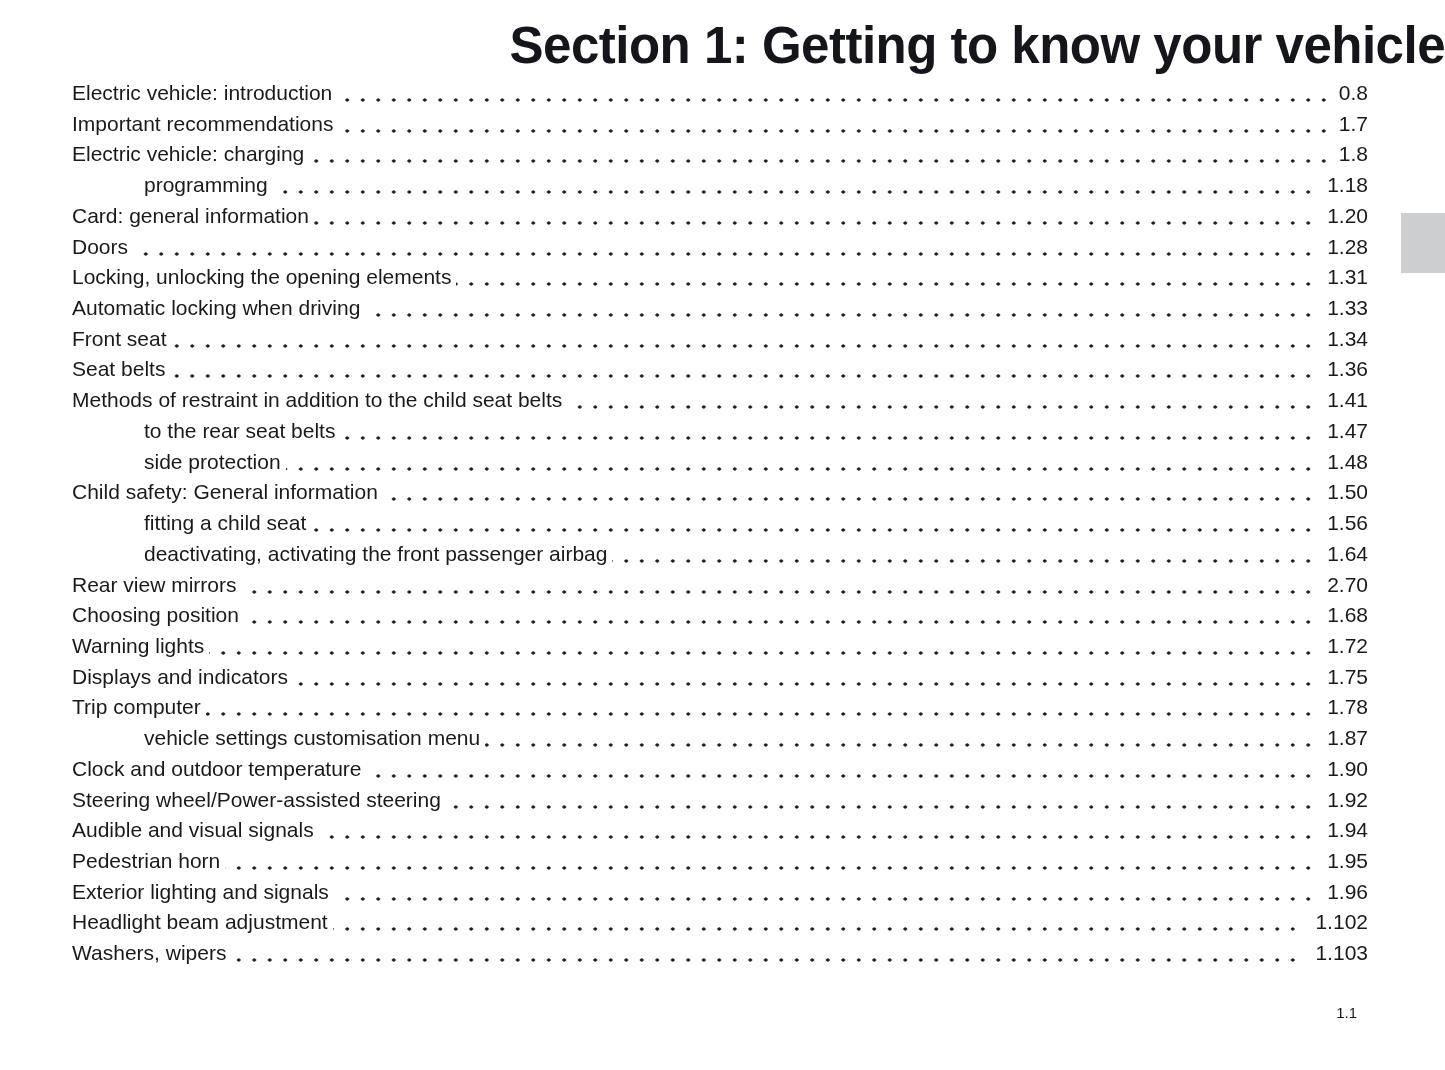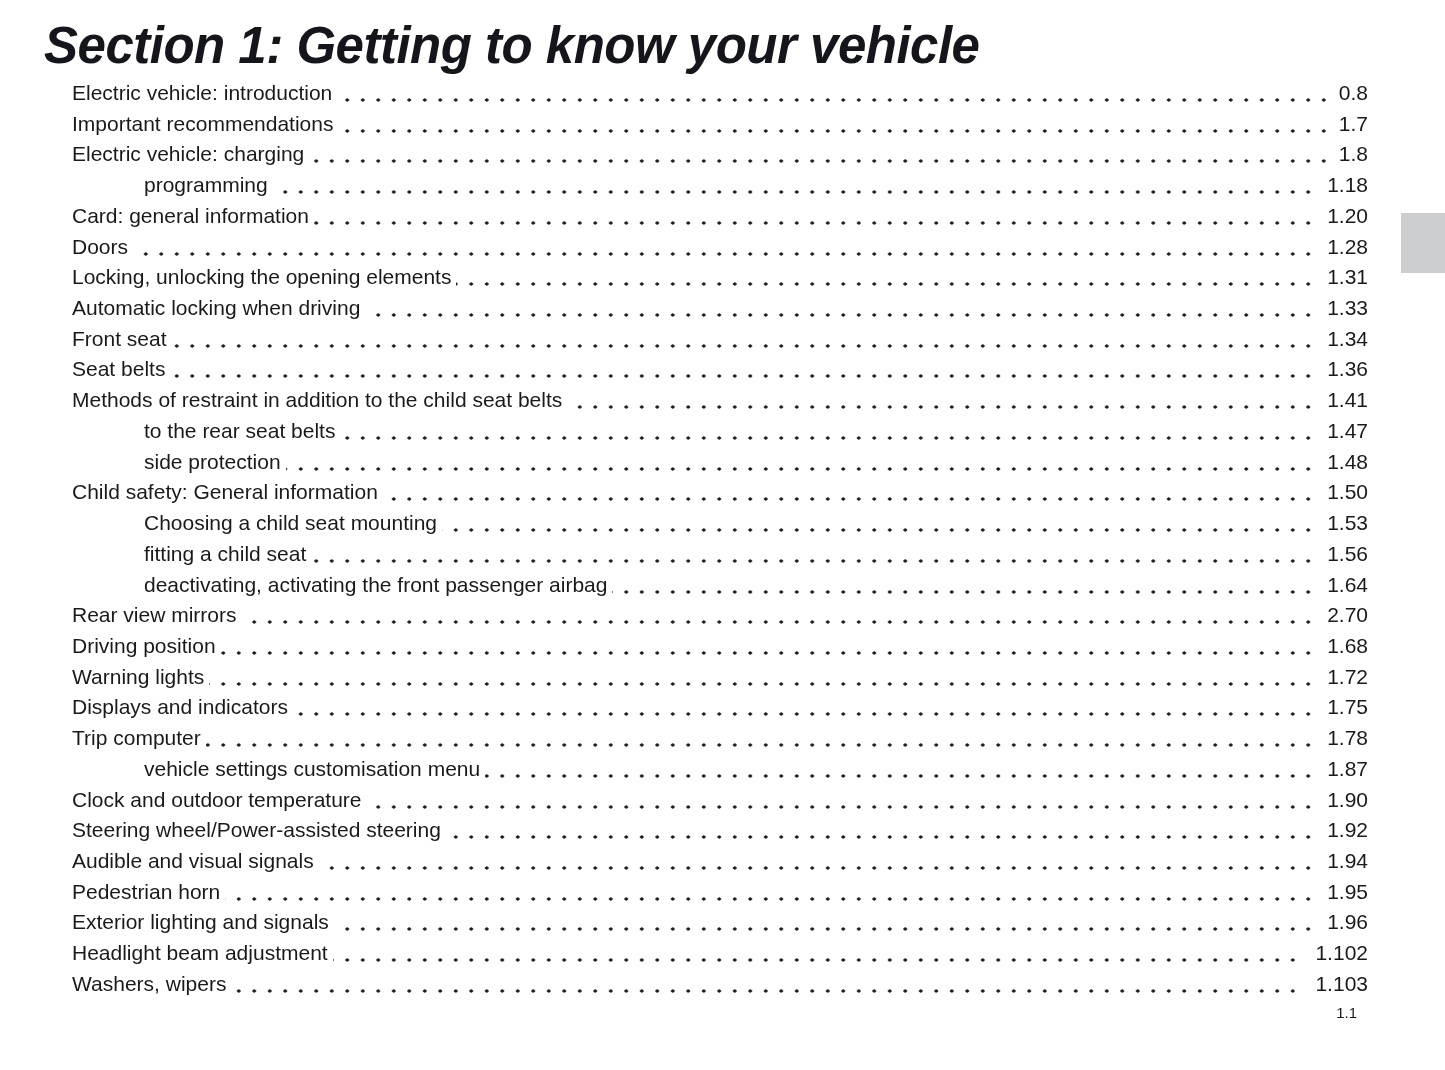--- a/index.html
+++ b/index.html
@@ -18,29 +18,27 @@
     background: var(--bg, #fff);
     color: var(--text, #1a1a1a);
     overflow: hidden;
   }
 
   .title {
     position: absolute;
     top: 19px;
     left: 0;
     right: 0;
-    text-align: left;
+    text-align: right;
     font-size: 51px;
     line-height: 1.05;
     font-weight: bold;
-    font-style: italic;
     letter-spacing: -0.5px;
     color: #15161b;
     white-space: nowrap;
-    padding-left: 44px;
   }
 
   .toc {
     position: absolute;
     left: 72px;
     top: 78px;
     width: 1296px;
   }
 
   .row {
@@ -150,37 +148,33 @@
       </div>
       <div class="row indent">
         <span class="label">side protection</span>
         <span class="pagenum">1.48</span>
       </div>
       <div class="row">
         <span class="label">Child safety: General information</span>
         <span class="pagenum">1.50</span>
       </div>
       <div class="row indent">
-        <span class="label">Choosing a child seat mounting</span>
-        <span class="pagenum">1.53</span>
-      </div>
-      <div class="row indent">
         <span class="label">fitting a child seat</span>
         <span class="pagenum">1.56</span>
       </div>
       <div class="row indent">
         <span class="label">deactivating, activating the front passenger airbag</span>
         <span class="pagenum">1.64</span>
       </div>
       <div class="row">
         <span class="label">Rear view mirrors</span>
         <span class="pagenum">2.70</span>
       </div>
       <div class="row">
-        <span class="label">Driving position</span>
+        <span class="label">Choosing position</span>
         <span class="pagenum">1.68</span>
       </div>
       <div class="row">
         <span class="label">Warning lights</span>
         <span class="pagenum">1.72</span>
       </div>
       <div class="row">
         <span class="label">Displays and indicators</span>
         <span class="pagenum">1.75</span>
       </div>

